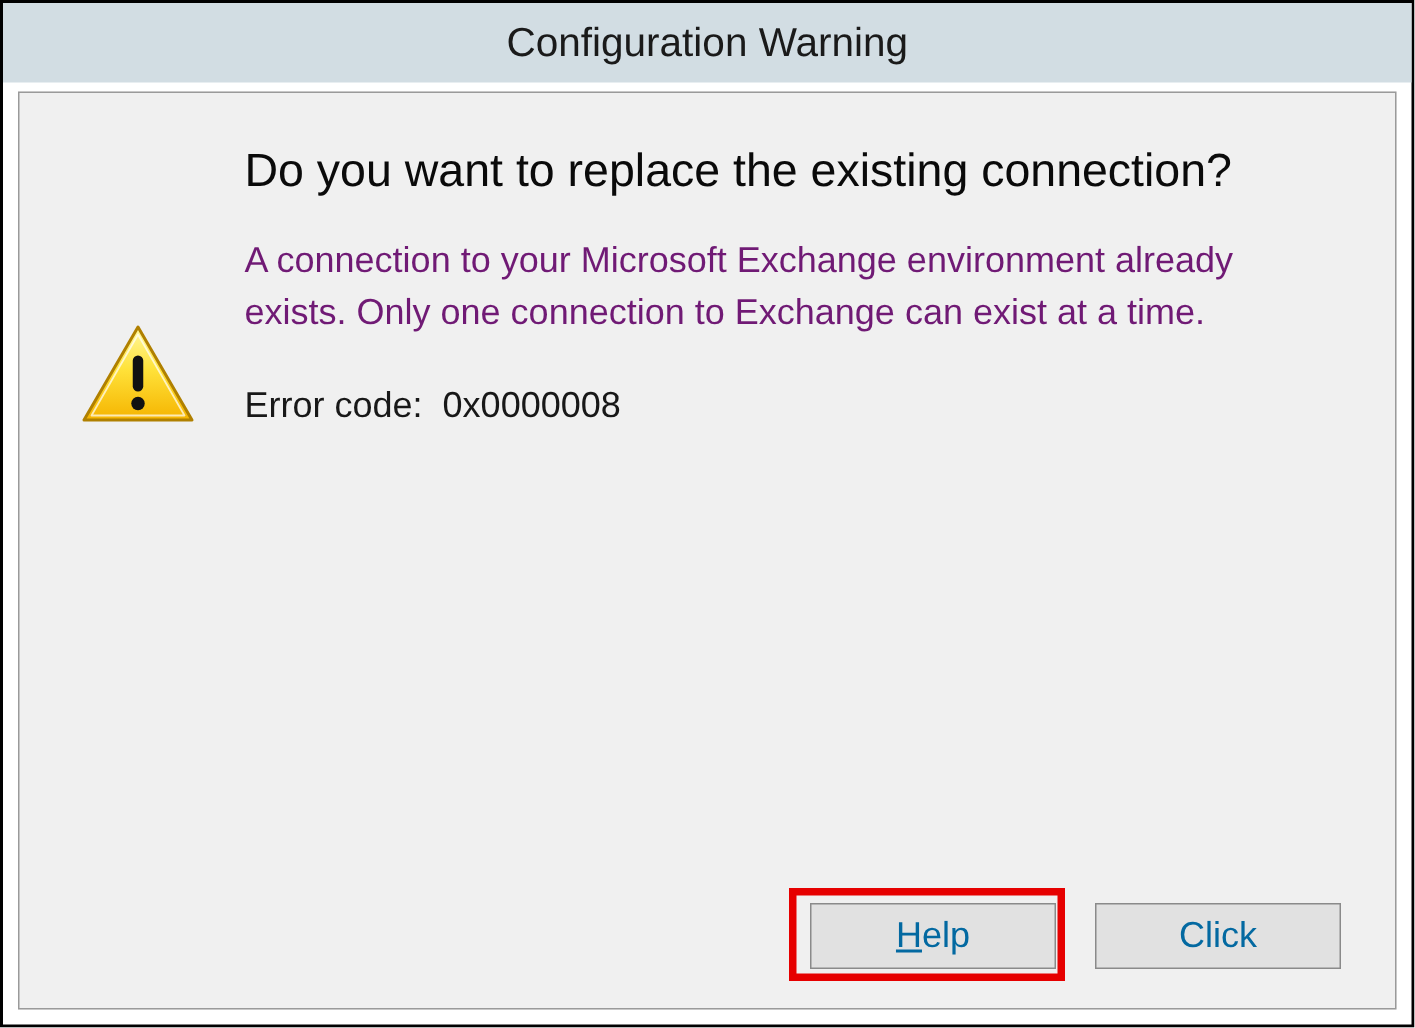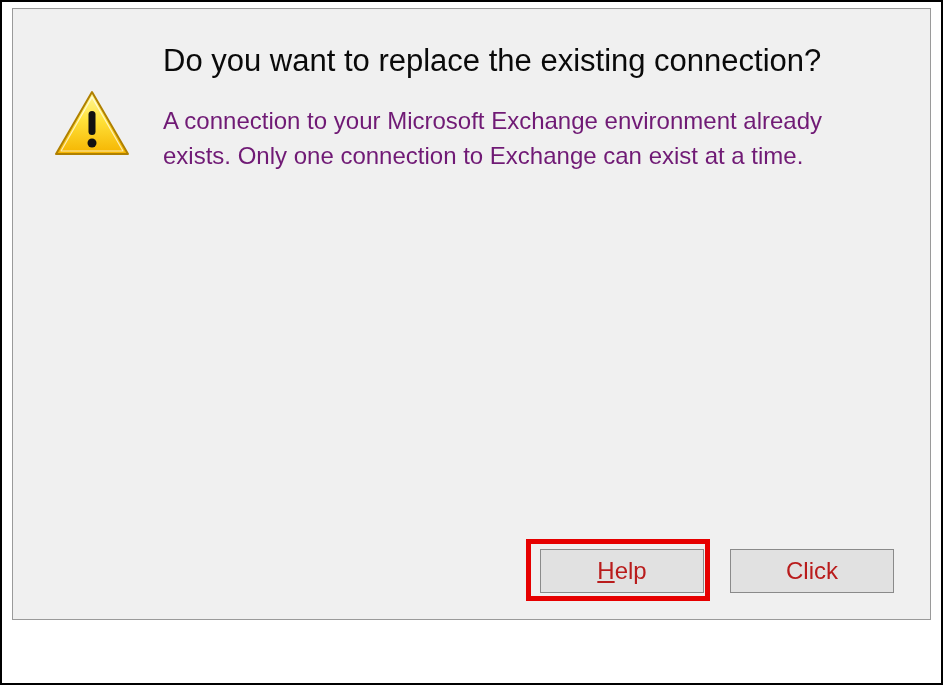--- a/index.html
+++ b/index.html
@@ -33,21 +33,21 @@
     .dialog-body {
       margin: 6px 10px 10px 10px;
       border: 1px solid #9a9a9a;
       height: 612px;
       background: #f0f0f0;
       position: relative;
       padding: 30px 40px 28px 40px;
     }
     .content-row {
       display: flex;
-      align-items: center;
+      align-items: flex-end;
     }
     .icon-col {
       width: 110px;
       flex-shrink: 0;
       padding-top: 6px;
     }
     .warning-icon svg {
       display: block;
     }
     .text-col {
@@ -80,21 +80,21 @@
       gap: 26px;
       align-items: center;
     }
     .btn {
       width: 164px;
       height: 44px;
       background: #e1e1e1;
       border: 1px solid #8a8a8a;
       font-size: 24px;
       font-family: inherit;
-      color: #b91c1c;
+      color: #0369a1;
       cursor: pointer;
       display: flex;
       align-items: center;
       justify-content: center;
     }
     .btn .uline {
       text-decoration: underline;
     }
     .highlight-frame {
       position: absolute;
@@ -103,20 +103,23 @@
       right: 220px;
       width: 184px;
       height: 62px;
       pointer-events: none;
     }
   </style>
 </head>
 <body>
 
 <div class="window">
+  <div class="titlebar">
+    <span>Configuration Warning</span>
+  </div>
   <div class="dialog-body">
     <div class="content-row">
       <div class="icon-col">
         <span class="warning-icon">
           <svg width="78" height="70" viewBox="0 0 78 70">
             <defs>
               <linearGradient id="triGrad" x1="0" y1="0" x2="0" y2="1">
                 <stop offset="0%" stop-color="#fff8a0"></stop>
                 <stop offset="45%" stop-color="#ffe23a"></stop>
                 <stop offset="100%" stop-color="#f5b400"></stop>
@@ -125,20 +128,23 @@
             <polygon points="39,3 75,65 3,65" fill="url(#triGrad)" stroke="#b08000" stroke-width="2" stroke-linejoin="round"></polygon>
             <polygon points="39,8 70,62 8,62" fill="none" stroke="#fff" stroke-width="1.2" stroke-linejoin="round" opacity="0.7"></polygon>
             <rect x="35.5" y="22" width="7" height="24" rx="3.5" fill="#111"></rect>
             <circle cx="39" cy="54" r="4.5" fill="#111"></circle>
           </svg>
         </span>
       </div>
       <div class="text-col">
         <div class="heading">Do you want to replace the existing connection?</div>
         <div class="para">A connection to your Microsoft Exchange environment already exists. Only one connection to Exchange can exist at a time.</div>
+        <div class="error-line">
+          <span>Error code:</span>&nbsp;&nbsp;<span>0x0000008</span>
+        </div>
       </div>
     </div>
 
     <div class="button-row">
       <button class="btn">
         <span><span class="uline">H</span><span>elp</span></span>
       </button>
       <button class="btn">
         <span>Click</span>
       </button>

